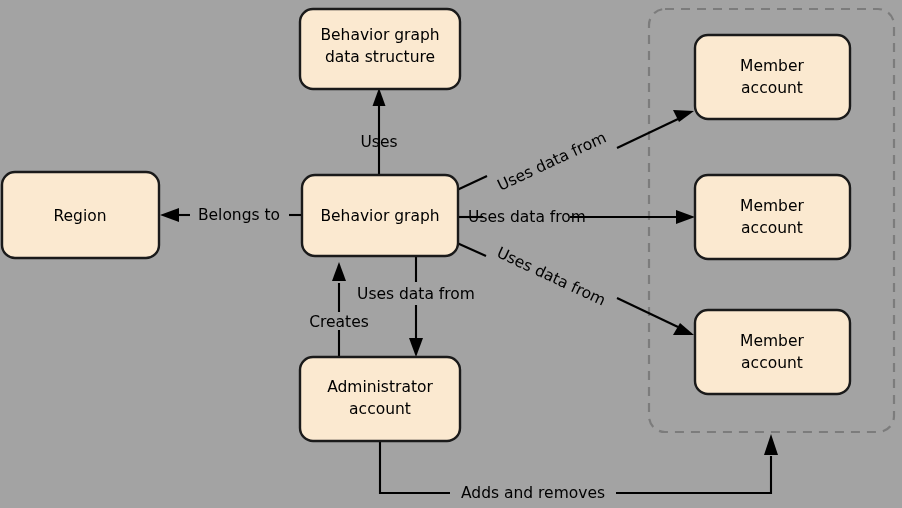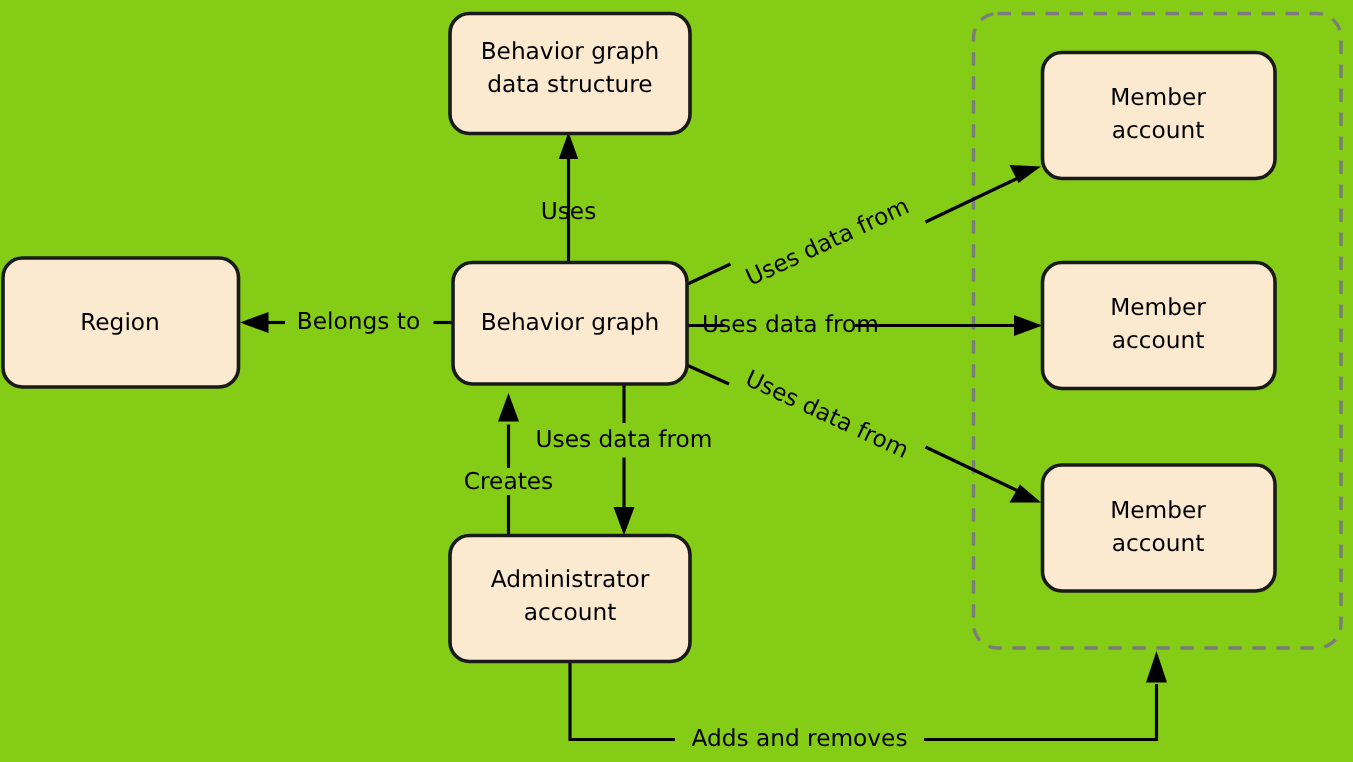--- a/index.html
+++ b/index.html
@@ -7,21 +7,21 @@
     padding: 0;
     background: #ffffff;
   }
   body {
     font-family: "DejaVu Sans", "Liberation Sans", sans-serif;
   }
   #diagram-root {
     position: relative;
     width: 902px;
     height: 508px;
-    background: #84cc16;
+    background: #a3a3a3;
     overflow: hidden;
   }
   #diagram-svg {
     position: absolute;
     top: 0;
     left: 0;
     width: 902px;
     height: 508px;
   }
   .node-box {

